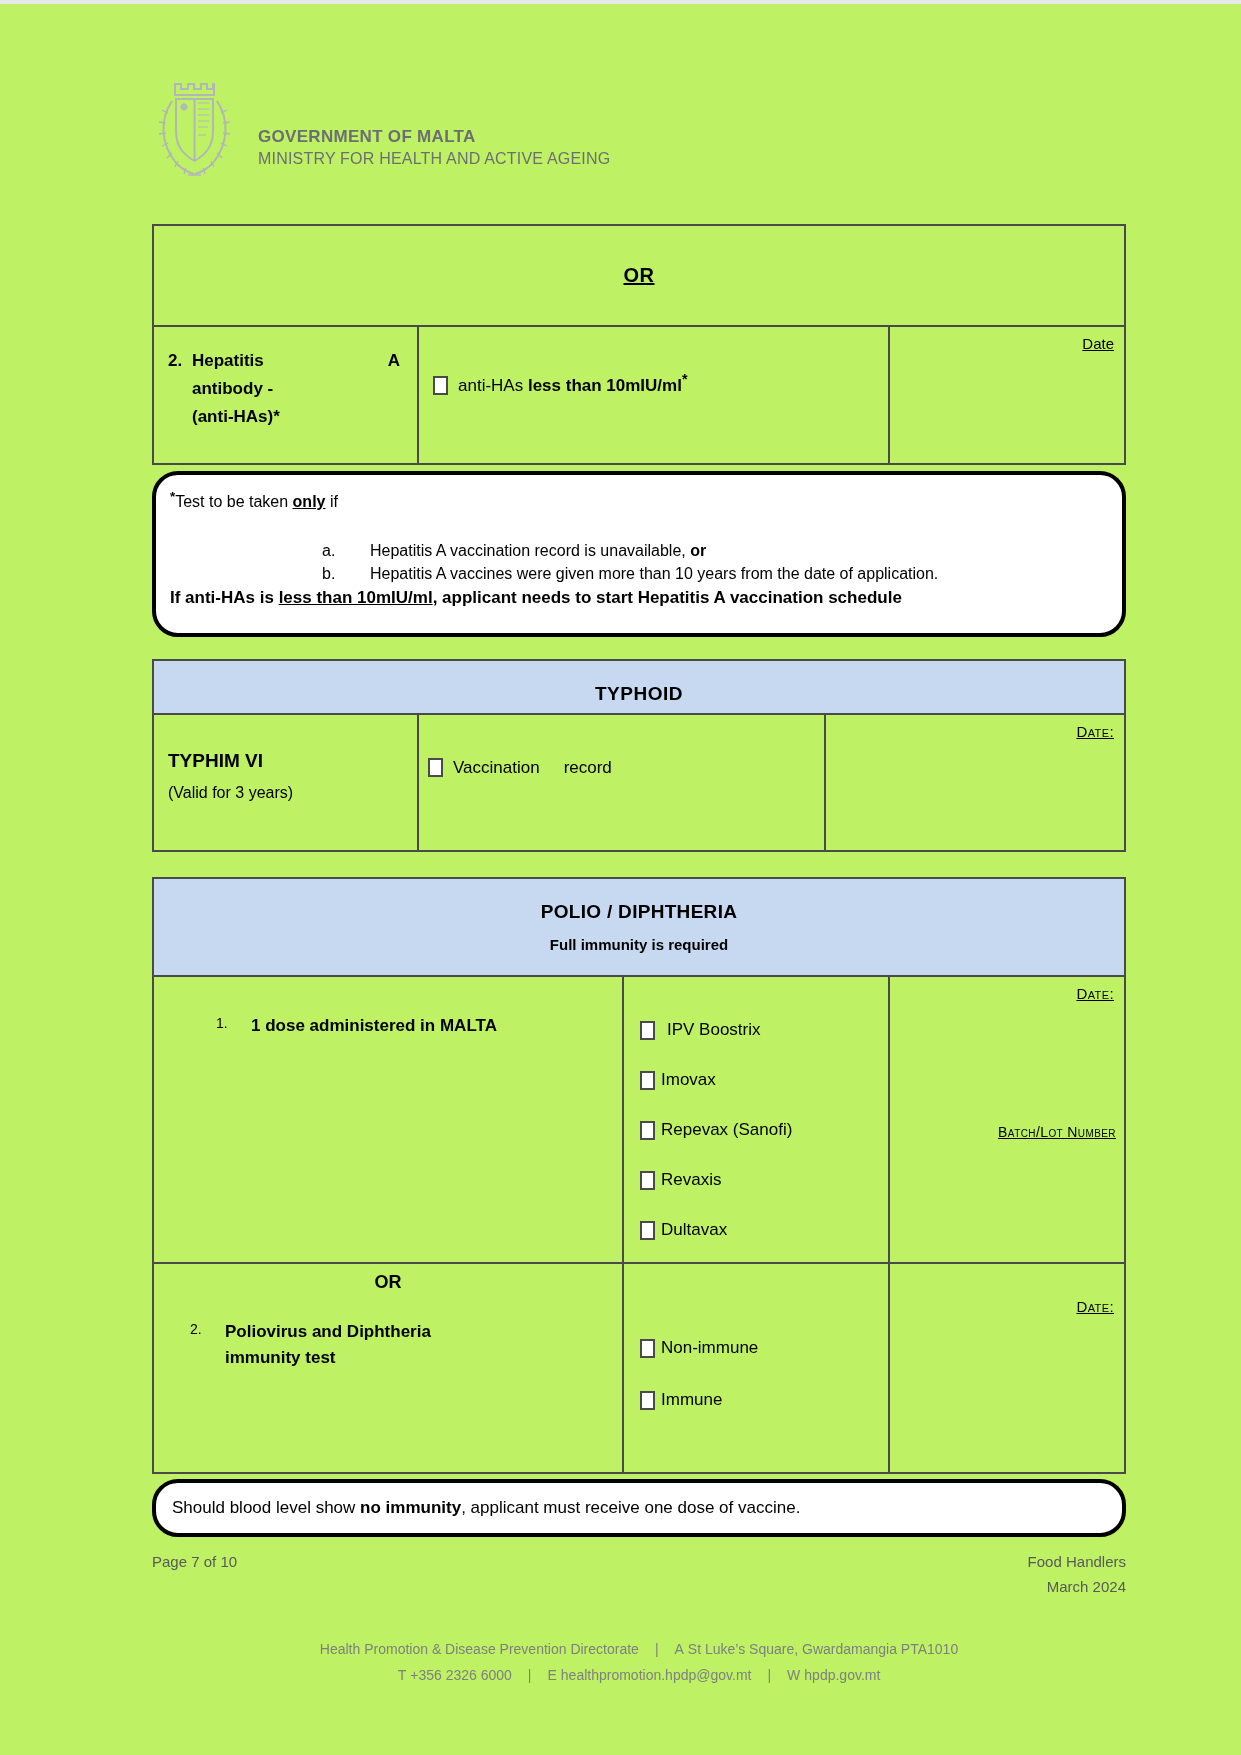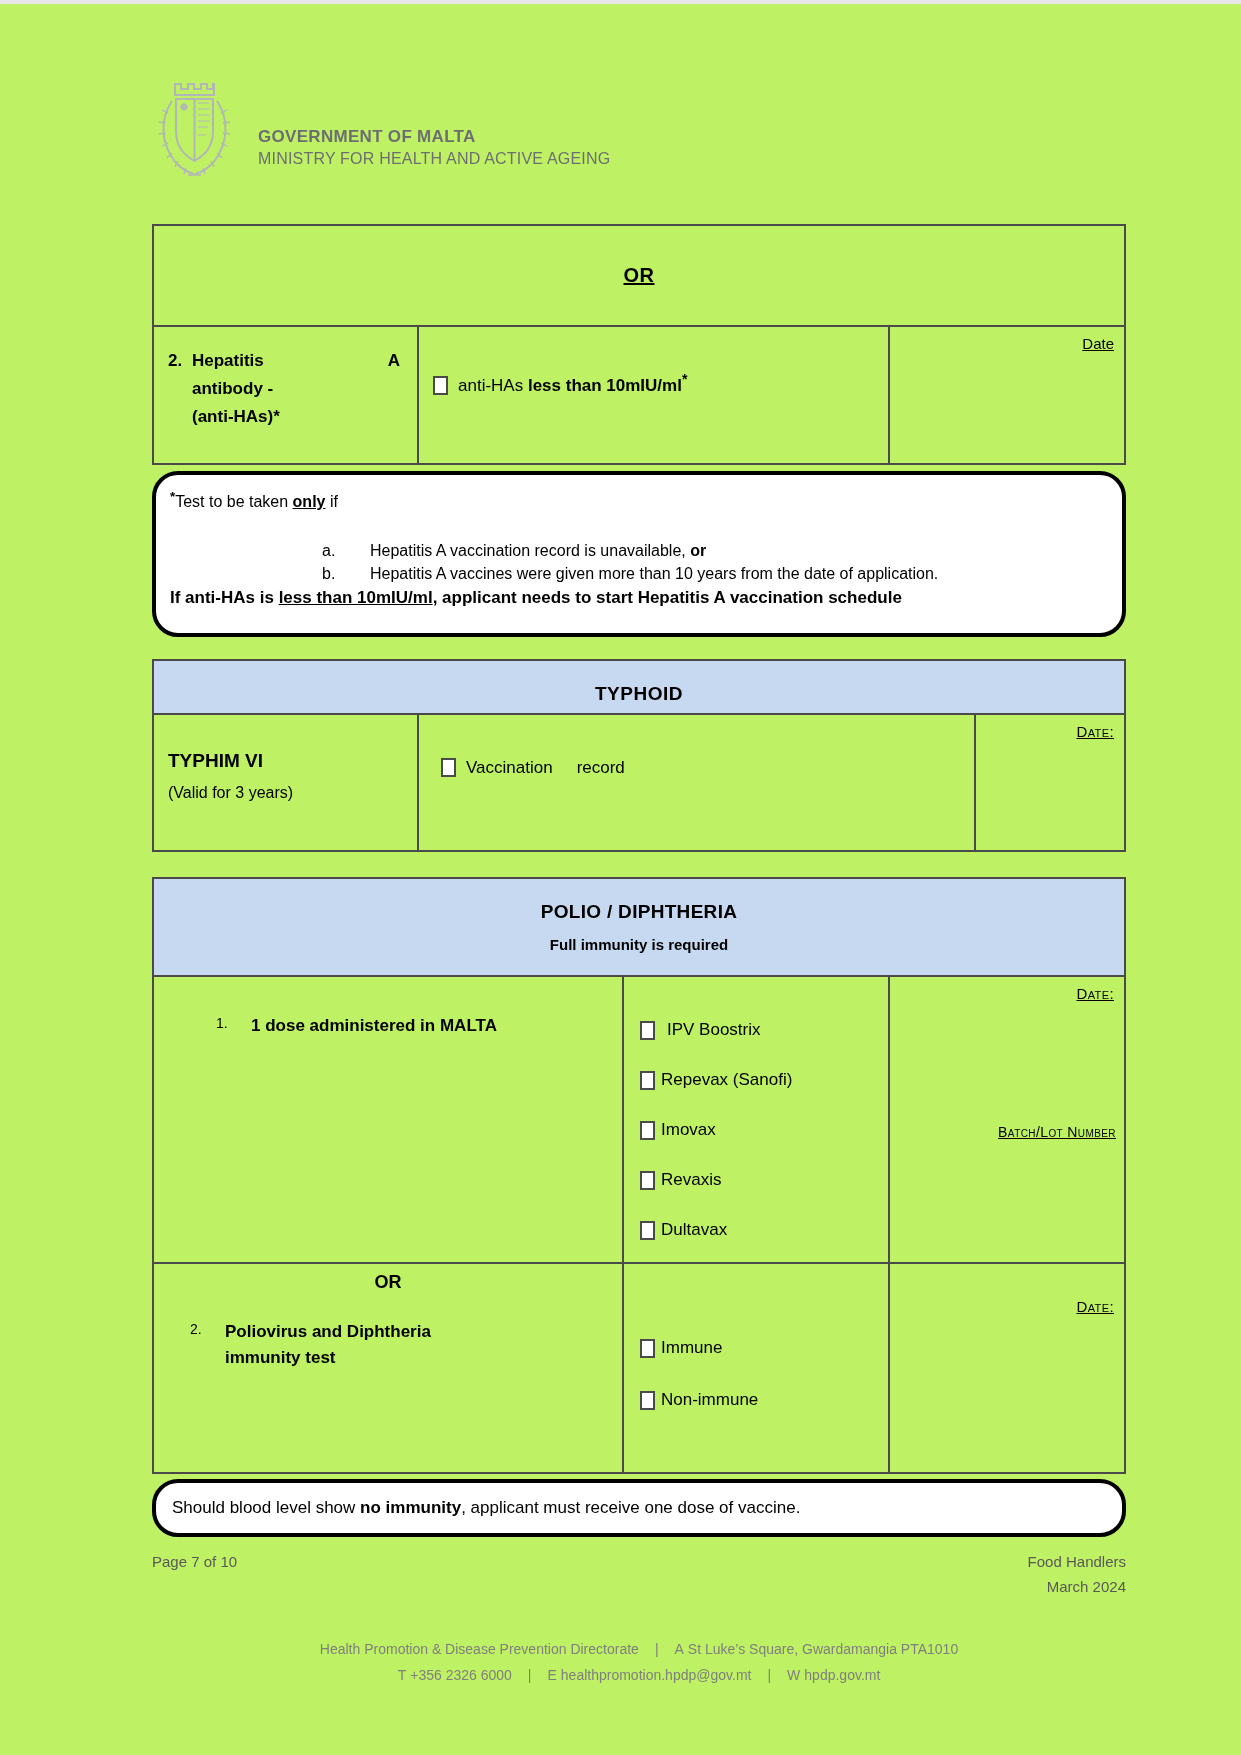--- a/index.html
+++ b/index.html
@@ -54,21 +54,21 @@
   #note1 .closing { font-size:17px; font-weight:bold; margin-top:3px; }
   #note2 { top:1475px; height:58px; font-size:17px; line-height:50px; padding-left:16px; }
 
   
   #typhoid-table { top:655px; }
   #typhoid-head { height:54px; line-height:66px; font-size:19px; font-weight:bold; letter-spacing:.5px; }
   #typhoid-row { height:135px; }
   .ty-c1 { width:265px; padding:35px 0 0 14px; }
   .ty-name { font-size:19px; font-weight:bold; }
   .ty-valid { font-size:16px; margin-top:12px; }
-  .ty-c2 { width:557px; padding:43px 0 0 22px; font-size:17px; }
+  .ty-c2 { width:407px; padding:43px 0 0 9px; font-size:17px; }
   .gap24 { display:inline-block; width:24px; }
   .ty-c3 { flex:1; }
 
   
   #polio-table { top:873px; }
   #polio-head { height:98px; padding-top:22px; }
   .polio-title { font-size:19px; font-weight:bold; letter-spacing:.3px; }
   .polio-sub { font-size:15px; font-weight:bold; margin-top:13px; }
   #polio-row1 { height:287px; border-bottom:2px solid #4a4a4a; }
   .po-c1 { width:470px; padding:36px 10px 0 62px; }
@@ -205,25 +205,25 @@
           <span class="num-text">1 dose administered in MALTA</span>
         </div>
       </div>
       <div class="cell bR po-c2">
         <div class="po-opt sp">
           <span class="chk"></span>
             <span>IPV Boostrix</span>
         </div>
         <div class="po-opt">
           <span class="chk"></span>
+            <span>Imovax</span>
+        </div>
+        <div class="po-opt">
+          <span class="chk"></span>
             <span>Repevax (Sanofi)</span>
-        </div>
-        <div class="po-opt">
-          <span class="chk"></span>
-            <span>Imovax</span>
         </div>
         <div class="po-opt">
           <span class="chk"></span>
             <span>Revaxis</span>
         </div>
         <div class="po-opt">
           <span class="chk"></span>
             <span>Dultavax</span>
         </div>
       </div>
@@ -239,25 +239,25 @@
           <span class="num">2.</span>
           <span class="num-text">
             <span style="display:block">Poliovirus and Diphtheria</span>
             <span style="display:block">immunity test</span>
           </span>
         </div>
       </div>
       <div class="cell bR po2-c2">
         <div class="po-opt">
           <span class="chk"></span>
+            <span>Non-immune</span>
+        </div>
+        <div class="po-opt">
+          <span class="chk"></span>
             <span>Immune</span>
-        </div>
-        <div class="po-opt">
-          <span class="chk"></span>
-            <span>Non-immune</span>
         </div>
       </div>
       <div class="cell po2-c3">
         <span class="date-tag smallcaps">Date:</span>
       </div>
     </div>
   </div>
 
   <div class="note-box" id="note2">
     <span>Should blood level show </span><b>no immunity</b><span>, applicant must receive one dose of vaccine.</span>

